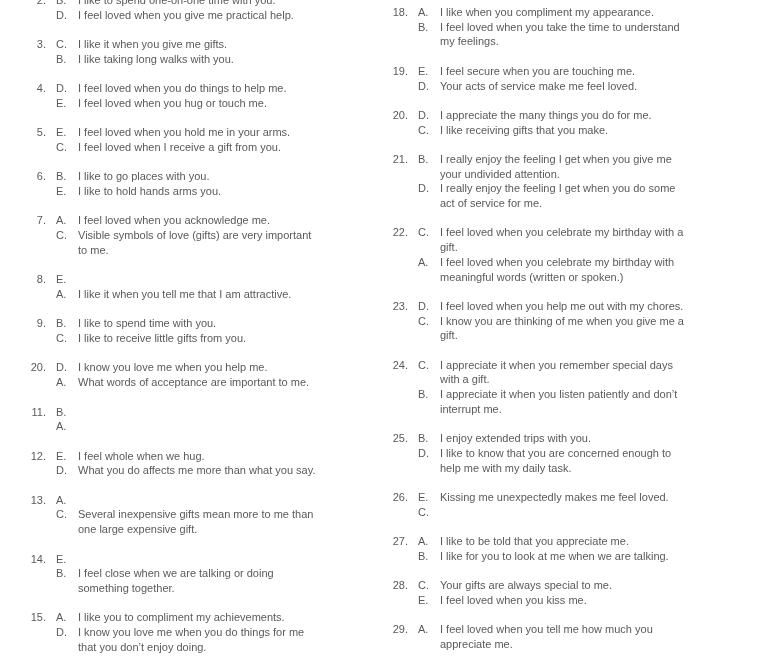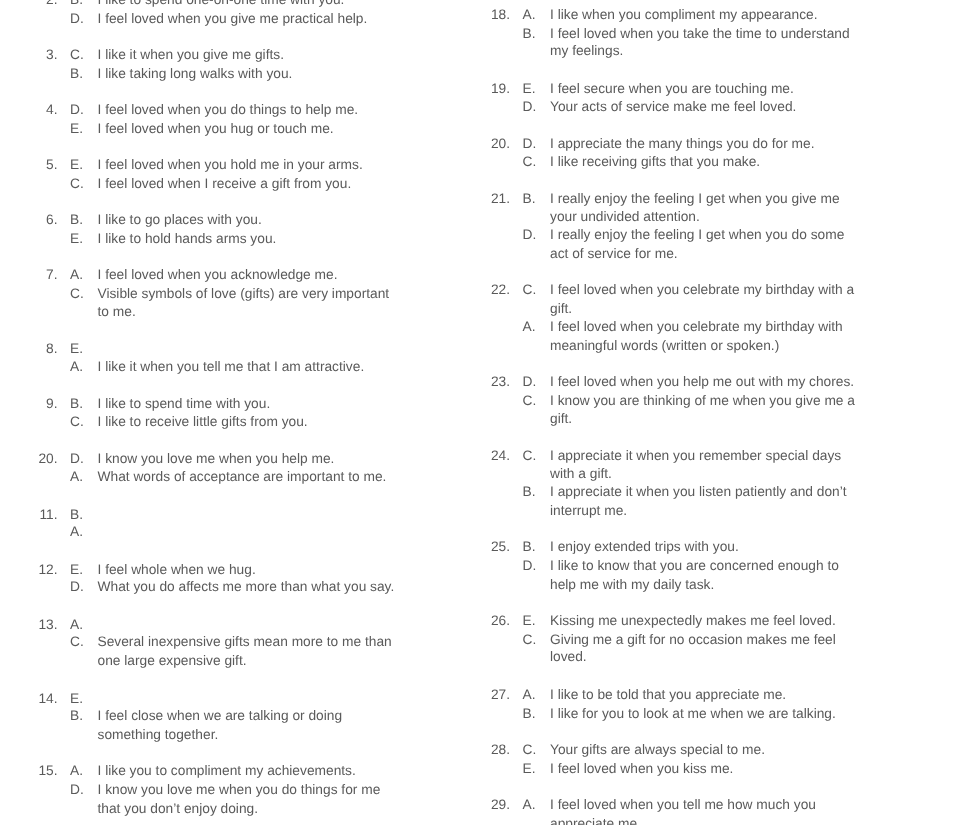--- a/index.html
+++ b/index.html
@@ -389,22 +389,20 @@
   <div class="item">
     <div class="num">26.</div>
     <div class="opts">
   <div class="opt">
     <span class="letter">E.</span>
     <span class="text">Kissing me unexpectedly makes me feel loved.</span>
   </div>
 
   <div class="opt">
     <span class="letter">C.</span>
-    <span class="text">Giving me a gift for no occasion makes me feel
-loved.</span>
   </div>
 </div>
   </div>
 
   <div class="item">
     <div class="num">27.</div>
     <div class="opts">
   <div class="opt">
     <span class="letter">A.</span>
     <span class="text">I like to be told that you appreciate me.</span>

